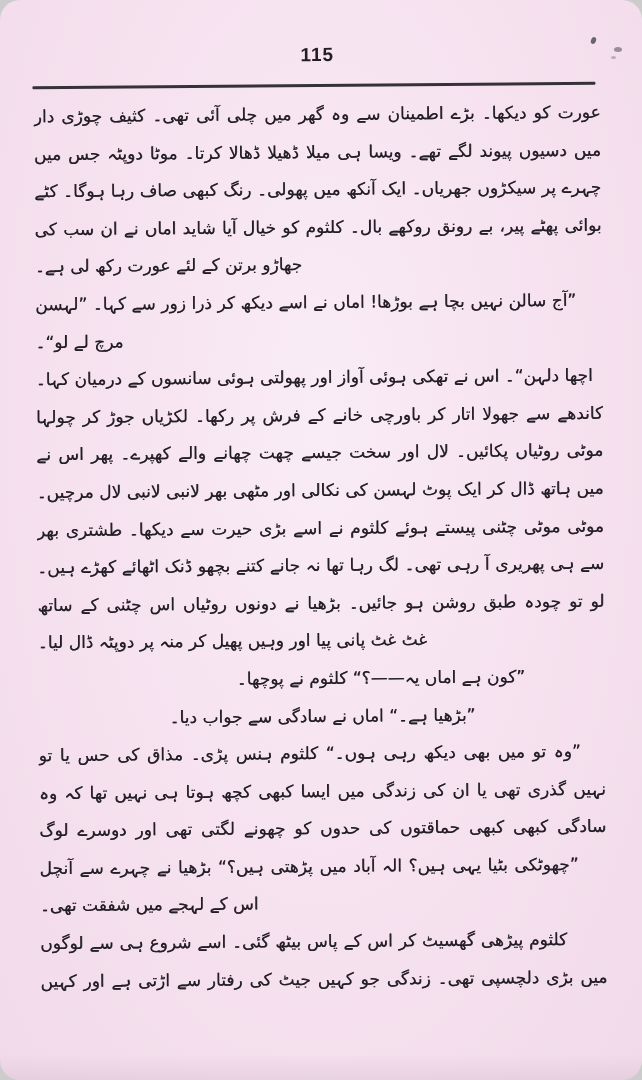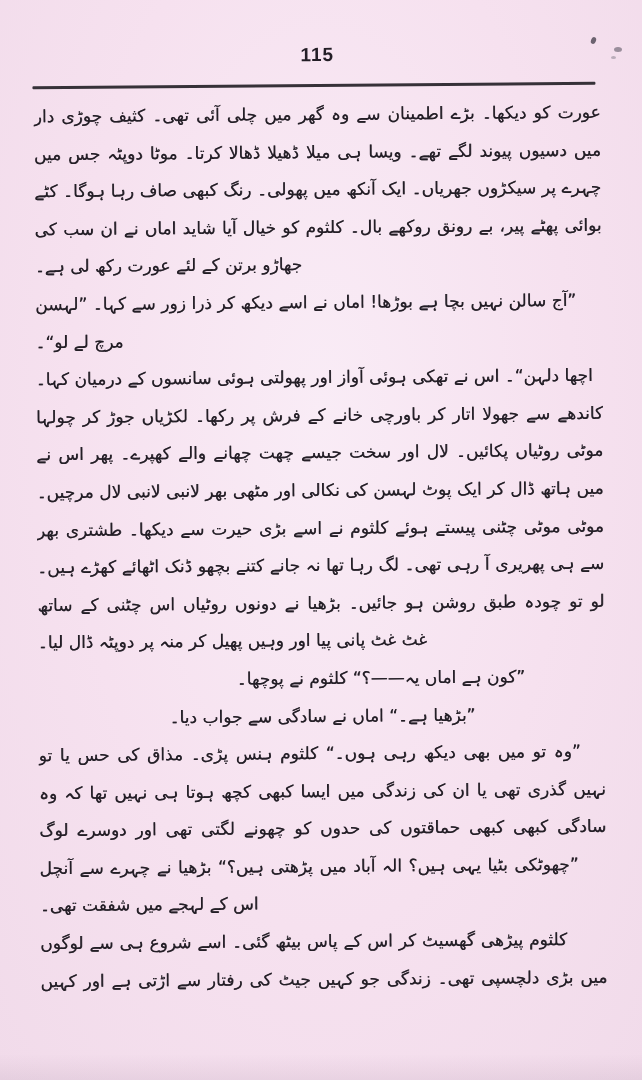--- a/index.html
+++ b/index.html
@@ -10,20 +10,21 @@
   .page {
     position: relative;
     width: 642px;
     height: 1080px;
     margin: 0 auto;
     overflow: hidden;
     background:
       linear-gradient(to top, rgba(90,60,90,0.08) 0px, rgba(90,60,90,0.0) 26px),
       radial-gradient(ellipse at 50% 38%, #f9ecf6 0%, #f6e1ef 55%, #f1dbea 100%);
     font-family: "DejaVu Sans", sans-serif;
+    border-radius: 20px;
   }
   .scan-content {
     position: absolute;
     inset: 0;
     transform: rotate(-0.45deg);
   }
   .page-number {
     position: absolute;
     top: 44px;
     left: 0;

